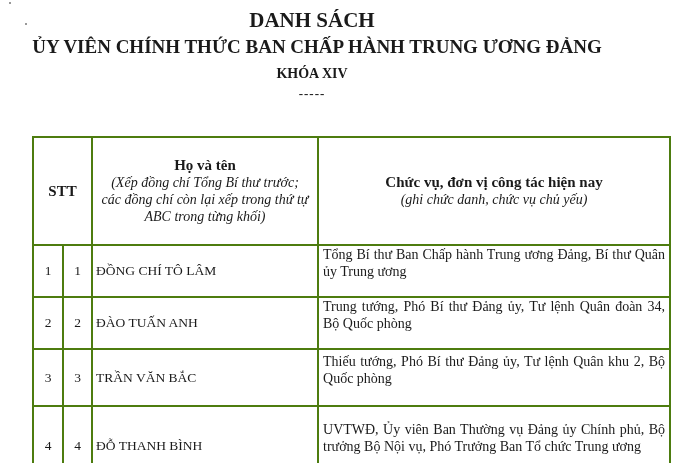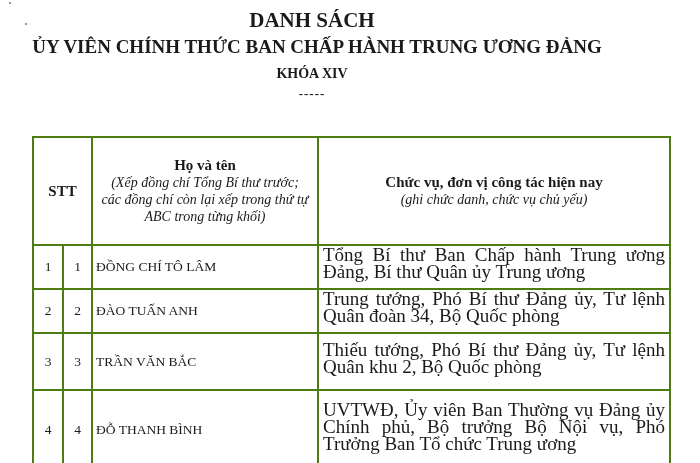--- a/index.html
+++ b/index.html
@@ -18,21 +18,21 @@
   col.c1 { width: 30px; } col.c2 { width: 29px; } col.c3 { width: 226px; } col.c4 { width: 352px; }
   th { font-weight: normal; text-align: center; }
   .hdr-row { height: 108px; }
   .stt-head { font-weight: bold; font-size: 15px; }
   .h-bold { font-weight: bold; font-size: 15px; display: block; }
   .h-ital { font-style: italic; font-size: 14px; display: block; line-height: 17px; }
   .section-row { height: 30px; }
   .section-label { font-weight: bold; font-size: 15.5px; padding-left: 5px; }
   .num { text-align: center; font-size: 13.5px; padding: 0; }
   .name { font-size: 13.5px; padding-left: 3px; }
-  .role { font-size: 19px; line-height: 17px; text-align: justify; padding: 0 4px 8px 4px; }
+  .role { font-size: 14px; line-height: 17px; text-align: justify; padding: 0 4px 16px 4px; }
   .r1 { height: 34px; } .r2 { height: 29px; } .r3 { height: 57px; } .r4 { height: 80px; }
   .r3 .role { vertical-align: middle; }
 </style>
 </head>
 <body>
 
 <span class="speck" style="left:9px;top:2px;"></span>
 <span class="speck" style="left:25px;top:23px;"></span>
 
 <div class="title t1">DANH SÁCH</div>

